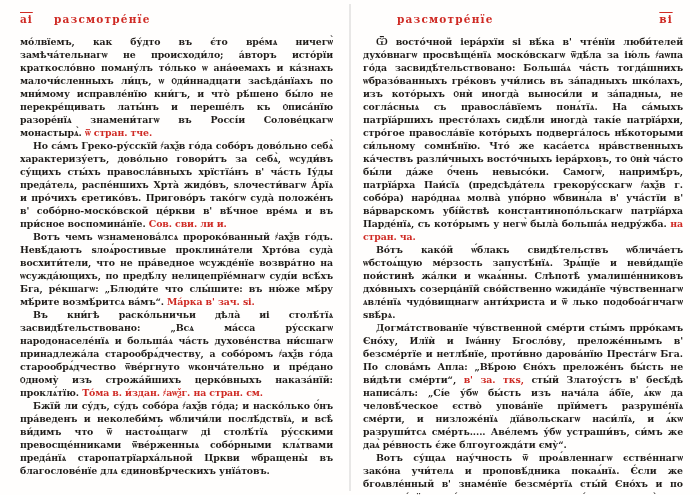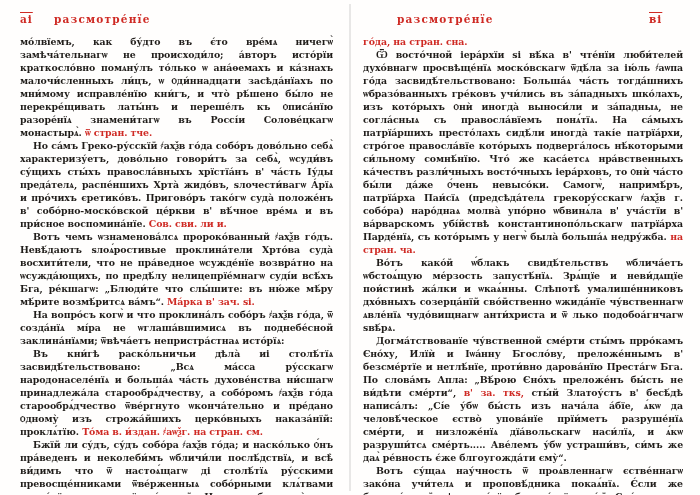--- a/index.html
+++ b/index.html
@@ -15,21 +15,21 @@
   .gutter{
     position:absolute;left:349px;top:4px;bottom:4px;width:2px;
     background:linear-gradient(to right, rgba(0,0,0,0.00), rgba(0,0,0,0.18), rgba(0,0,0,0.00));
   }
   .pagehead{
     display:flex;align-items:baseline;
     color:#cf2a24;font-size:10.5px;line-height:12px;
     margin-bottom:10px;
   }
   .folio{width:34px;text-decoration:overline;letter-spacing:1px;}
-  .page.right .folio{text-align:left;}
+  .page.right .folio{text-align:center;}
   .spacer{width:34px;}
   .runtitle{flex:1;text-align:left;letter-spacing:1.2px;}
   .body p{
     margin:0;font-size:9.4px;line-height:13px;
     text-align:justify;letter-spacing:-0.1px;
     -webkit-hyphens:none;hyphens:none;
   }
   .body p.indent{text-indent:13px;}
   .red{color:#cf2a24;}
 </style>
@@ -41,36 +41,34 @@
   <div class="page left">
     <div class="pagehead">
       <span class="folio">аі</span>
       <span class="runtitle">разсмотре́нїе</span>
       <span class="spacer"></span>
     </div>
     <div class="body" id="left-body">
         <p><span>мо́лвїемъ, как бу́дто въ є́то вре́мѧ ничегѡ̀ замѣча́тельнагѡ не происходи́ло; а́вторъ исто́рїи краткосло́вно помѧну́лъ то́лько ѡ ана́ѳемахъ и ка́знахъ малочи́сленныхъ ли́цъ, ѡ ѻди́ннадцати засѣда́нїахъ по мни́мому исправле́нїю кни́гъ, и что̀ рѣ́шено бы́ло не перекре́щивать латы́нъ и переше́лъ къ ѻписа́нїю разоре́нїѧ знамени́тагѡ въ Россі́и Солове́цкагѡ монастырѧ̀. </span><span class="red">ѿ стран. тче.</span></p>
         <p class="indent"><span>Но са́мъ Греко-ру́сскїй ҂ахѯв го́да собо́ръ дово́льно себѧ̀ характеризу́етъ, дово́льно говори́тъ за себѧ̀, ѡсуди́въ су́щихъ сты́хъ правосла́вныхъ хрїстїа́нъ в' ча́сть Іу́ды преда́телѧ, распе́ншихъ Хрта̀ жидо́въ, ѕлочести́вагѡ А́рїѧ и про́чихъ єретико́въ. Пригово́ръ тако́гѡ суда̀ положе́нъ в' собо́рно-моско́вской це́ркви в' вѣ́чное вре́мѧ и въ при́сное воспомина́нїе. </span><span class="red">Сов. сви. ли и.</span></p>
         <p class="indent"><span>Вотъ чемъ ѡзнаменова́лсѧ пророко́ванный ҂ахѯв го́дъ. Невѣ́даютъ ѕлоѧ́ростивые проклина́тели Хрто́ва суда̀ восхити́тели, что не пра́ведное ѡсужде́нїе возвра́тно на ѡсужда́ющихъ, по предѣ́лу нелицепрїе́мнагѡ суді́и всѣ́хъ Бга, ре́кшагѡ: „Блюди́те что слы́шите: въ ню́же мѣ́ру мѣ́рите возмѣ́ритсѧ ва́мъ“. </span><span class="red">Ма́рка в' зач. ѕі.</span></p>
-        <p class="indent"><span>На вопро́съ когѡ̀ и что проклина́лъ собо́ръ ҂ахѯв го́да, ѿ созда́нїѧ мі́ра не ѡглаша́вшимисѧ въ поднебе́сной заклина́нїѧми; ѿвѣча́етъ непристра́стнаѧ исто́рїѧ:</span></p>
         <p class="indent"><span>Въ кни́гѣ раско́льничьи дѣла̀ иі столѣ́тїѧ засвидѣ́тельствовано: „Всѧ ма́сса ру́сскагѡ народонаселе́нїѧ и больша́ѧ ча́сть духове́нства ни́сшагѡ принадлежа́ла старообрѧ́дчеству, а собо́ромъ ҂ахѯв го́да старообрѧ́дчество ѿве́ргнуто ѡконча́тельно и пре́дано ѻдному̀ изъ строжа́йшихъ церко́вныхъ наказа́нїй: проклѧ́тїю. </span><span class="red">То́ма в. и́здан. ҂аѡѯг. на стран. см.</span></p>
         <p class="indent"><span>Бжїй ли су́дъ, су́дъ собо́ра ҂ахѯв го́да; и наско́лько ѻ́нъ пра́веденъ и неколеби́мъ ѡбличи́ли послѣ́дствїѧ, и всѣ̀ ви́димъ что ѿ настоѧ́щагѡ ді столѣ́тїѧ ру́сскими превосще́нниками ѿве́рженныѧ собо́рными клѧ́твами преда́нїѧ старопатрїарха́льной Цркви ѡбращены̀ въ благослове́нїе длѧ єдиновѣ́рческихъ унїа́товъ.</span></p>
       </div>
   </div>
 
   <div class="gutter"></div>
 
   <div class="page right">
     <div class="pagehead">
       <span class="spacer"></span>
       <span class="runtitle">разсмотре́нїе</span>
       <span class="folio">ві</span>
     </div>
     <div class="body" id="right-body">
-        <p><span class="red">го́да, на стран. сна.</span></p>
         <p class="indent"><span>Ѿ восто́чной іера́рхїи ѕі вѣ́ка в' чте́нїи люби́телей духо́внагѡ просвѣще́нїѧ моско́вскагѡ ѿдѣ́ла за ію́ль ҂аѡпа го́да засвидѣ́тельствовано: Больша́ѧ ча́сть тогда́шнихъ ѡбразо́ванныхъ гре́ковъ учи́лись въ за́падныхъ шко́лахъ, изъ кото́рыхъ ѻнѝ иногда̀ выноси́ли и за́падныѧ, не согла́сныѧ съ правосла́вїемъ понѧ́тїѧ. На са́мыхъ патрїа́ршихъ престо́лахъ сидѣ́ли иногда̀ такі́е патрїа́рхи, стро́гое правосла́вїе кото́рыхъ подверга́лось нѣ́которыми си́льному сомнѣ́нїю. Что́ же каса́етсѧ нра́вственныхъ ка́чествъ разли́чныхъ восто́чныхъ іера́рховъ, то ѻнѝ ча́сто бы́ли да́же ѻ́чень невысо́ки. Самогѡ̀, напримѣ́ръ, патрїа́рха Паи́сїѧ (предсѣда́телѧ грекору́сскагѡ ҂ахѯв г. собо́ра) наро́днаѧ молва̀ упо́рно ѡбвинѧ́ла в' уча́стїи в' ва́рварскомъ убі́йствѣ константинопо́льскагѡ патрїа́рха Парде́нїѧ, съ кото́рымъ у негѡ̀ была̀ больша́ѧ недру́жба. </span><span class="red">на стран. ча.</span></p>
         <p class="indent"><span>Во́тъ како́й ѡ́блакъ свидѣ́тельствъ ѡблича́етъ ѡбстоѧ́щую ме́рзость запустѣ́нїѧ. Зрѧ́щїе и неви́дѧщїе пои́стинѣ жа́лки и ѡкаѧ́нны. Слѣпотѣ̀ умалише́нниковъ дхо́вныхъ созерца́нїй сво́йственно ѡжида́нїе чу́вственнагѡ ѧвле́нїѧ чудо́вищнагѡ анти́христа и ѿ лько подобоа́гнчагѡ ѕвѣ́рѧ.</span></p>
         <p class="indent"><span>Догма́тствованїе чу́вственной сме́рти сты́мъ прро́камъ Єно́ху, Илїѝ и Іѡа́нну Бгосло́ву, преложе́ннымъ в' безсме́ртїе и нетлѣ́нїе, проти́вно дарова́нїю Преста́гѡ Бга. По слова́мъ Апла: „Вѣ́рою Єно́хъ преложе́нъ бы́сть не ви́дѣти сме́рти“, </span><span class="red">в' за. ткѕ, </span><span>сты́й Златоу́стъ в' бесѣ́дѣ написа́лъ: „Сі́е у́бѡ бы́сть изъ нача́ла а́бїе, ѧ́кѡ да человѣ́ческое єство̀ упова́нїе прїи́метъ разруше́нїѧ сме́рти, и низложе́нїѧ дїа́вольскагѡ наси́лїѧ, и ѧ́кѡ разруши́тсѧ сме́рть..... Аве́лемъ у́бѡ устраши́въ, си́мъ же даѧ̀ ре́вность є́же блгоугожда́ти єму̀“.</span></p>
         <p class="indent"><span>Вотъ су́щаѧ нау́чность ѿ проѧ́вленнагѡ єстве́ннагѡ зако́на учи́телѧ и проповѣ́дника покаѧ́нїѧ. Є́сли же бгоѧвле́нный в' знаме́нїе безсме́ртїѧ сты́й Єно́хъ и по преложе́нїи сме́ртенъ, то ѡсуществи́тсѧ клевета̀ на Вседержи́телѧ Бга, ѡ не крѣ́пости дарова́ннагѡ упова́нїѧ безсме́ртїѧ, и стоубі́йца анті́хрїстъ вмѣни́тсѧ сильнѣ́йшимъ самогѡ̀ Творца̀ Бга, разруша́ѧ єгѡ̀ блгоустрое́нїе. Не та́къ му́дрствовалъ сты́й прро́къ Ісъ Сира́ховъ написа́вшїй: „Никто́же со́зданъ бы́сть тако́въ,</span></p>
       </div>
   </div>
 
 </div>
 
 </body></html>

